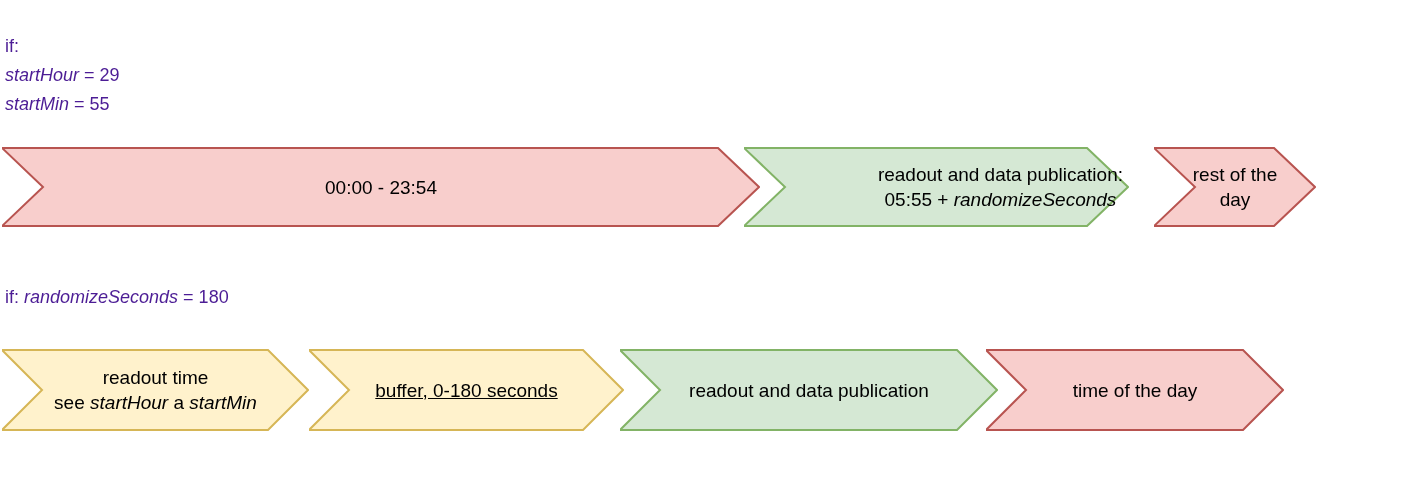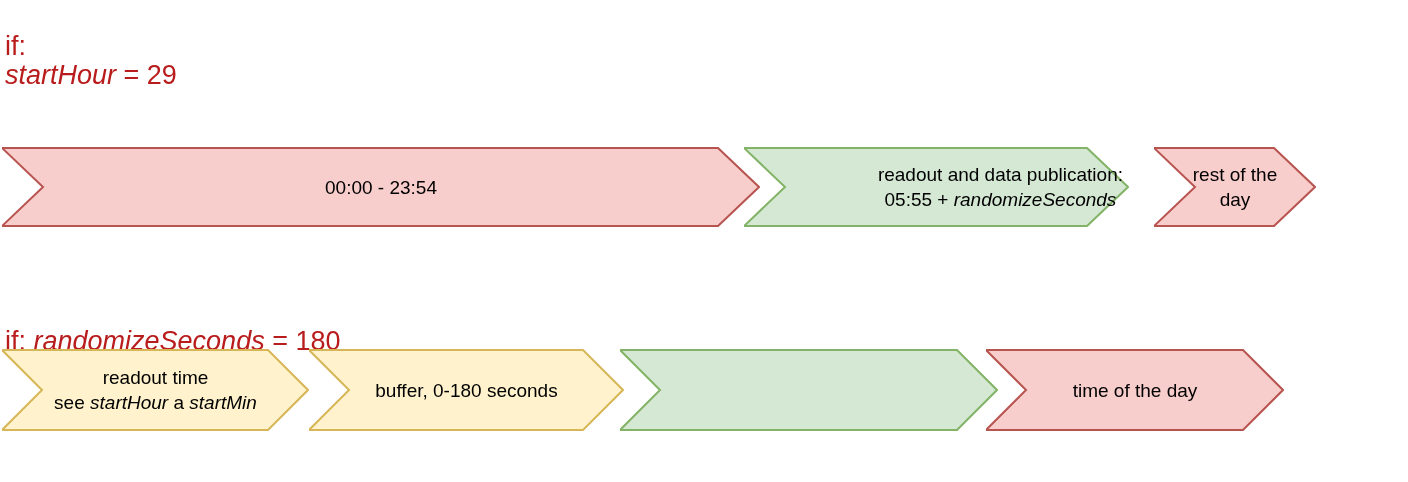--- a/index.html
+++ b/index.html
@@ -11,29 +11,29 @@
     width: 1408px;
     height: 482px;
     position: relative;
     font-family: "Liberation Sans", sans-serif;
     color: #000000;
     overflow: hidden;
   }
 
   .text-block {
     position: absolute;
-    font-size: 27px;
+    font-size: 18px;
     line-height: 29px;
     white-space: nowrap;
-    color: #b91c1c;
+    color: #4c1d95;
   }
   .text-block .var { font-style: italic; }
 
   #cond-1 { left: 5px; top: 32px; }
-  #cond-2 { left: 5px; top: 283px; margin-top: 44px; }
+  #cond-2 { left: 5px; top: 283px; }
 
   .chev-row {
     position: absolute;
     left: 0;
     width: 1408px;
   }
   #row-1 { top: 147px; height: 80px; }
   #row-2 { top: 349px; height: 82px; }
 
   .chevron {
@@ -64,33 +64,36 @@
   .c-green  .fillpath { fill: #d5e8d4; stroke: #82b366; }
   .c-yellow .fillpath { fill: #fff2cc; stroke: #d6b656; }
   .fillpath { stroke-width: 2px; vector-effect: non-scaling-stroke; }
 
   
   #r1-c1 { left: 2px;    width: 758px; }
   #r1-c2 { left: 744px;  width: 385px; justify-content: flex-end; }
   #r1-c3 { left: 1154px; width: 162px; }
   
   #r2-c1 { left: 2px;    width: 307px; }
-  #r2-c2 { left: 309px;  width: 315px; }
+  #r2-c2 { left: 309px;  width: 315px; text-decoration: underline; }
   #r2-c3 { left: 620px;  width: 378px; }
   #r2-c4 { left: 986px;  width: 298px; }
 </style>
 </head>
 <body>
 
 <div class="text-block" id="cond-1">
   <div>
     <span>if:</span>
   </div>
   <div>
     <span class="var">startHour</span><span> = 29</span>
+  </div>
+  <div>
+    <span class="var">startMin</span><span> = 55</span>
   </div>
 </div>
 
 <div class="chev-row" id="row-1">
 
   <div class="chevron c-pink" id="r1-c1">
     <span class="shape">
       <svg viewBox="0 0 758 84" preserveAspectRatio="none" aria-hidden="true">
         <path class="fillpath" d="M0,1 L716,1 L757,42 L716,83 L0,83 L41,42 Z"></path>
       </svg>
@@ -156,20 +159,23 @@
       <span>buffer, 0-180 seconds</span>
     </span>
   </div>
 
   <div class="chevron c-green" id="r2-c3">
     <span class="shape">
       <svg viewBox="0 0 378 82" preserveAspectRatio="none" aria-hidden="true">
         <path class="fillpath" d="M0,1 L337,1 L377,41 L337,81 L0,81 L40,41 Z"></path>
       </svg>
     </span>
+    <span class="lbl">
+      <span>readout and data publication</span>
+    </span>
   </div>
 
   <div class="chevron c-pink" id="r2-c4">
     <span class="shape">
       <svg viewBox="0 0 298 82" preserveAspectRatio="none" aria-hidden="true">
         <path class="fillpath" d="M0,1 L257,1 L297,41 L257,81 L0,81 L40,41 Z"></path>
       </svg>
     </span>
     <span class="lbl">
       <span>time of the day</span>

